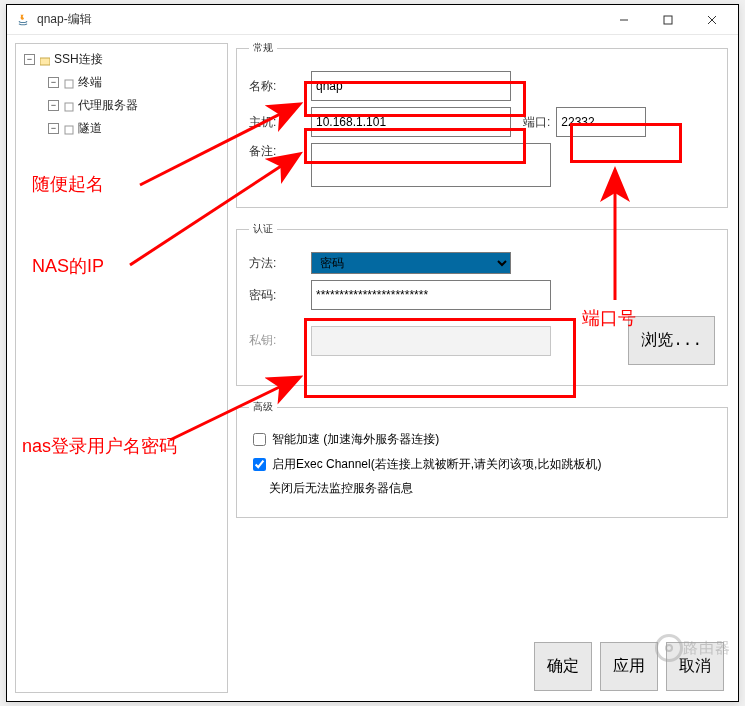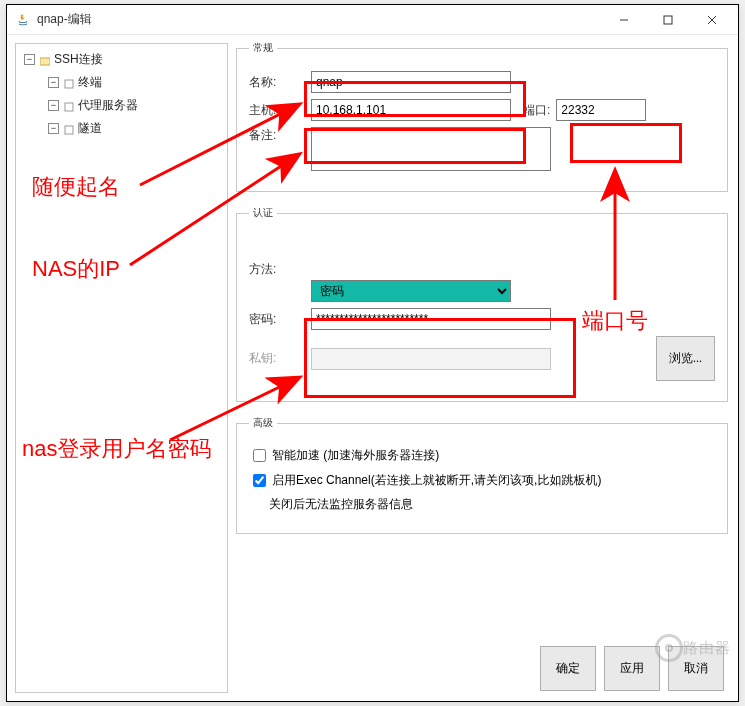--- a/index.html
+++ b/index.html
@@ -101,51 +101,50 @@
     color: #333;
     font-size: 12px;
   }
   .lbl.disabled { color: #9a9a9a; }
   input[type=text], textarea, select {
     font-family: inherit;
     font-size: 12px;
     padding: 2px 4px;
     border: 1px solid #7a7a7a;
     background: #fff;
-    height: 22px;
+    height: 30px;
   }
   textarea { height: 44px; resize: none; }
   input[disabled] { background: #f3f3f3; color: #aaa; border-color: #c6c6c6; }
   select {
     width: 200px;
     height: 22px;
-    background: #14b8a6;
-    margin-top: 44px;
+    background: #0369a1;
   }
   .btn {
     border: 1px solid #adadad;
     background: #e9e9e9;
     padding: 13px 12px;
-    font-size: 12px;
-    font-family: Liberation Serif, serif;
+    font-size: 16px;
+    font-family: Liberation Mono, monospace;
     min-width: 56px;
   }
   .footer {
     position: absolute;
     right: 14px; bottom: 10px;
     display: flex; gap: 8px;
   }
   .cb { margin-right: 6px; }
 
   
   .ann-label {
     position: absolute;
     color: #ff0000;
     font-weight: 400;
-    font-size: 22px;
+    font-size: 18px;
     pointer-events: none;
     white-space: nowrap;
     font-family: "Microsoft YaHei","SimHei",sans-serif;
   }
   .ann-box {
     position: absolute;
     border: 3px solid #ff0000;
     pointer-events: none;
     background: transparent;
   }

